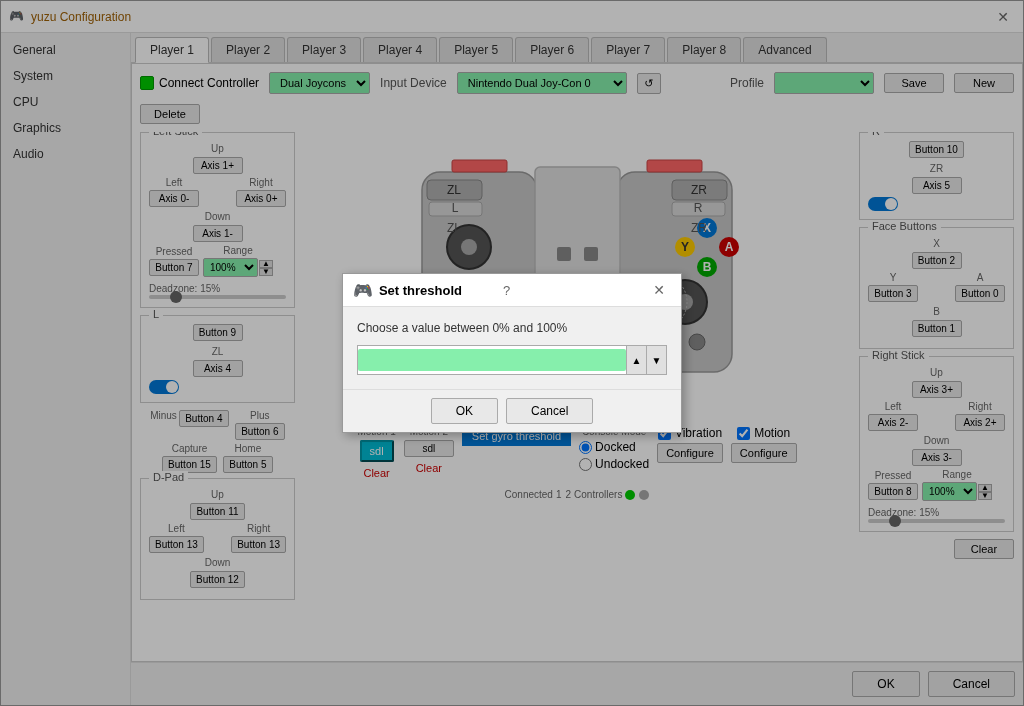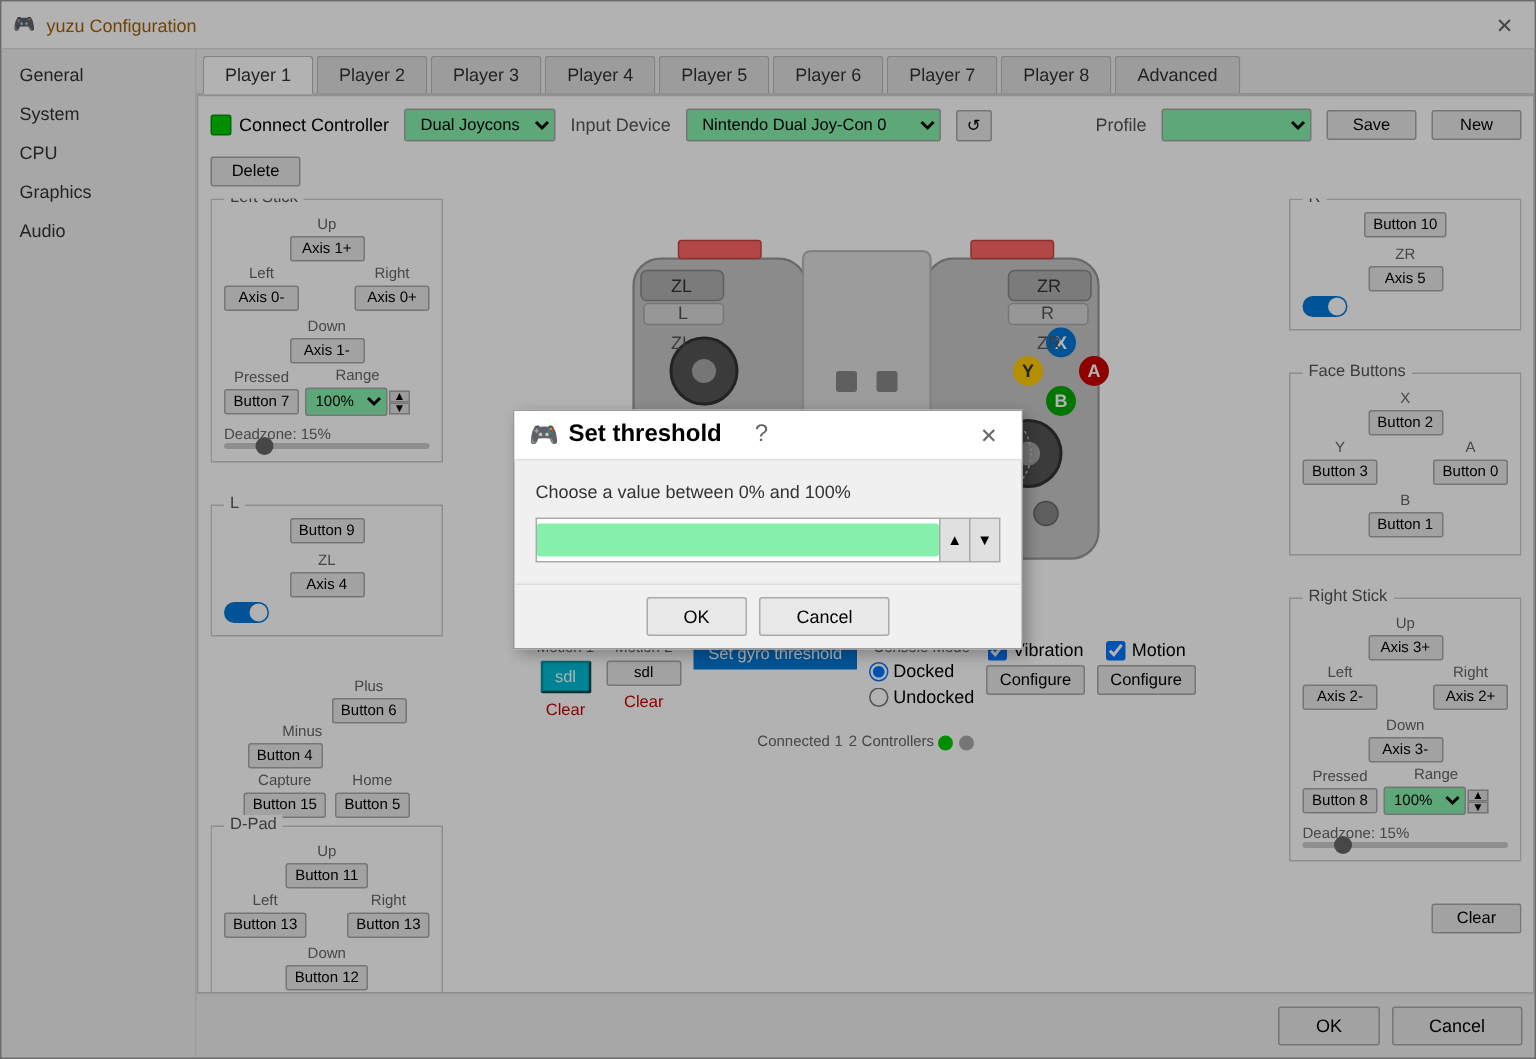--- a/index.html
+++ b/index.html
@@ -11,40 +11,40 @@
     .title-bar-close { width: 24px; height: 24px; display: flex; align-items: center; justify-content: center; cursor: pointer; font-size: 14px; color: #666; }
     .main-content { display: flex; flex: 1; overflow: hidden; }
     .sidebar { width: 130px; background: #f0f0f0; border-right: 1px solid #ddd; padding: 4px 0; }
     .sidebar-item { padding: 6px 12px; cursor: pointer; color: #333; }
     .sidebar-item.active { background: #0078d7; color: white; }
     .content-area { flex: 1; display: flex; flex-direction: column; overflow: hidden; }
     .tabs { display: flex; background: #f0f0f0; padding: 4px 4px 0; border-bottom: 1px solid #ccc; gap: 2px; }
     .tab { padding: 5px 14px; background: #e0e0e0; border: 1px solid #bbb; border-bottom: none; cursor: pointer; border-radius: 3px 3px 0 0; color: #333; }
     .tab.active { background: #fff; border-bottom: 1px solid #fff; margin-bottom: -1px; z-index: 1; }
     .panel { flex: 1; background: #fff; border: 1px solid #ccc; padding: 8px; overflow: auto; position: relative; }
-    .section-group { border: 1px solid #ccc; padding: 8px; margin-bottom: 23px; position: relative; }
+    .section-group { border: 1px solid #ccc; padding: 8px; margin-bottom: 2px; position: relative; }
     .section-label { position: absolute; top: -8px; left: 8px; background: #fff; padding: 0 4px; font-size: 11px; color: #555; }
     .ctrl-btn { padding: 3px 8px; background: #e8e8e8; border: 1px solid #aaa; border-radius: 2px; cursor: pointer; font-size: 11px; min-width: 60px; text-align: center; }
     select, input[type=text] { padding: 3px 6px; border: 1px solid #aaa; border-radius: 2px; background: #86efac; font-size: 11px; }
     .checkbox-label { display: flex; align-items: center; gap: 4px; }
     .green-dot { width: 14px; height: 14px; background: #00cc00; border: 1px solid #009900; border-radius: 2px; display: inline-block; }
     .btn-row { display: flex; gap: 3px; justify-content: center; margin-bottom: 3px; }
     .btn-sm { padding: 2px 5px; background: #e8e8e8; border: 1px solid #aaa; border-radius: 2px; cursor: pointer; font-size: 10px; min-width: 50px; text-align: center; }
     .label-sm { font-size: 10px; color: #666; text-align: center; }
     .slider-track { flex: 1; height: 4px; background: #ccc; border-radius: 2px; position: relative; }
     .slider-thumb { width: 12px; height: 12px; background: #666; border-radius: 50%; position: absolute; top: -4px; left: 15%; cursor: pointer; }
     .range-select { width: 55px; padding: 2px 2px; border: 1px solid #aaa; font-size: 10px; }
     .spin-btn { display: flex; flex-direction: column; }
     .spin-up, .spin-down { width: 14px; height: 8px; background: #e0e0e0; border: 1px solid #aaa; cursor: pointer; display: flex; align-items: center; justify-content: center; font-size: 8px; }
     .radio-label { display: flex; align-items: center; gap: 3px; font-size: 11px; }
     .overlay { position: fixed; top: 0; left: 0; width: 100%; height: 100%; background: rgba(0,0,0,0.3); display: flex; align-items: center; justify-content: center; z-index: 100; }
     .dialog { background: #f0f0f0; border: 1px solid #999; width: 340px; box-shadow: 3px 3px 10px rgba(0,0,0,0.3); }
     .dialog-title { background: #fff; padding: 6px 10px; display: flex; align-items: center; gap: 6px; border-bottom: 1px solid #ddd; }
     .dialog-title-icon { font-size: 16px; color: #0078d7; }
-    .dialog-title-text { flex: 1; font-weight: bold; font-size: 16px; }
+    .dialog-title-text { flex: 1; font-weight: bold; font-size: 13px; }
     .dialog-close { cursor: pointer; font-size: 14px; color: #666; padding: 2px 6px; }
     .dialog-body { padding: 14px; }
     .dialog-desc { font-size: 12px; color: #333; margin-bottom: 10px; }
     .input-with-arrows { display: flex; align-items: center; border: 1px solid #aaa; background: #fff; }
     .input-with-arrows input { border: none; outline: none; flex: 1; padding: 4px 6px; font-size: 12px; }
     .arrow-btn { width: 20px; height: 28px; background: #e0e0e0; border: none; border-left: 1px solid #aaa; cursor: pointer; display: flex; align-items: center; justify-content: center; font-size: 10px; }
     .dialog-btns { padding: 8px 14px; display: flex; gap: 8px; justify-content: center; border-top: 1px solid #ddd; }
     .dialog-btn { padding: 5px 24px; background: #e8e8e8; border: 1px solid #aaa; border-radius: 2px; cursor: pointer; font-size: 12px; }
     .bottom-action-bar { display: flex; justify-content: flex-end; gap: 8px; padding: 8px; background: #f0f0f0; border-top: 1px solid #ddd; }
     .bottom-action-btn { padding: 5px 24px; background: #e8e8e8; border: 1px solid #aaa; border-radius: 2px; cursor: pointer; }
@@ -182,21 +182,21 @@
               </div>
               <div style="margin-top:3px;display:flex;align-items:center;gap:3px;">
                 <div class="toggle-slider on">
                   <div class="toggle-knob"></div>
                 </div>
               </div>
             </div>
 
             <div style="display:flex;flex-direction:column;gap:3px;">
               <div style="display:flex;gap:6px;justify-content:center;">
-                <div style="display:flex;flex-direction:column;align-items:flex-end;gap:2px;margin-top:30px;">
+                <div style="display:flex;flex-direction:row;align-items:flex-start;gap:2px;">
                   <span class="label-sm">Minus</span>
                   <button class="btn-sm">Button 4</button>
                 </div>
                 <div style="display:flex;flex-direction:column;align-items:center;gap:2px;">
                   <span class="label-sm">Plus</span>
                   <button class="btn-sm">Button 6</button>
                 </div>
               </div>
               <div style="display:flex;gap:6px;justify-content:center;">
                 <div style="display:flex;flex-direction:column;align-items:center;gap:2px;">

